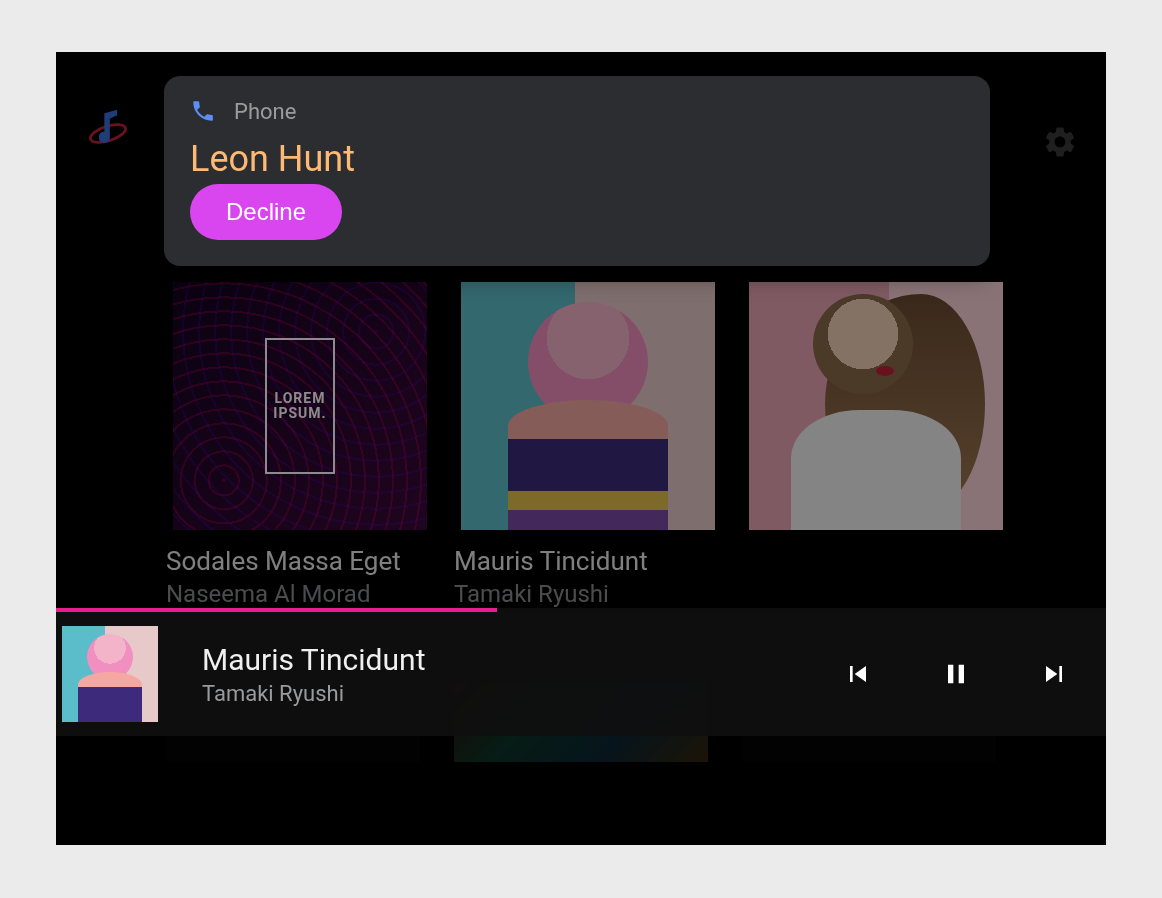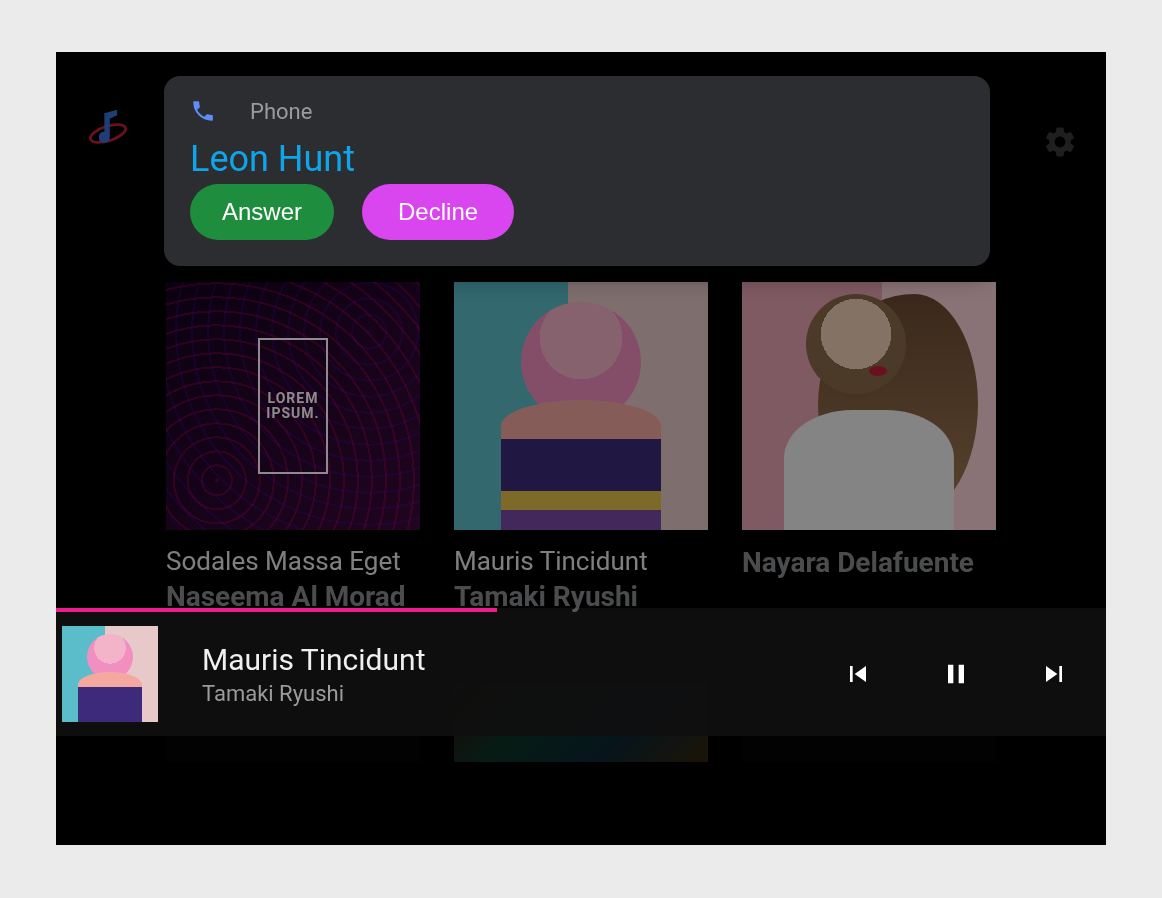--- a/index.html
+++ b/index.html
@@ -45,26 +45,26 @@
     width: 826px;
     background: #2c2d30;
     border-radius: 16px;
     padding: 22px 26px 26px 26px;
     color: #fff;
     box-shadow: 0 8px 24px rgba(0,0,0,0.5);
   }
   .hun-top {
     display: flex;
     align-items: center;
-    gap: 34px;
+    gap: 18px;
     margin-bottom: 14px;
   }
   .hun-icon { width: 26px; height: 26px; color: #5d8df6; }
   .hun-app { font-size: 22px; color: #9a9b9d; }
-  .hun-caller { font-size: 36px; font-weight: 400; color: #0ea5e9; margin-bottom: 4px; }
+  .hun-caller { font-size: 36px; font-weight: 400; color: #fdba74; margin-bottom: 4px; }
   .hun-status { font-size: 24px; color: #9a9b9d; margin-bottom: 22px; }
   .hun-actions { display: flex; gap: 28px; }
   .btn {
     border: none;
     border-radius: 28px;
     height: 56px;
     padding: 0 32px;
     font-size: 24px;
     font-weight: 500;
     color: #fff;
@@ -83,23 +83,24 @@
     gap: 34px;
   }
   .card { width: 254px; cursor: pointer; }
   .art {
     width: 254px;
     height: 248px;
     background: #222;
     margin-bottom: 16px;
     position: relative;
     overflow: hidden;
+    margin-left: 7px;
   }
   .card-title { font-size: 26px; color: #e8e8e8; margin-bottom: 4px; white-space: nowrap; overflow: hidden; text-overflow: ellipsis; }
-  .card-sub { font-size: 28px; color: #898a8c; white-space: nowrap; overflow: hidden; text-overflow: ellipsis; font-weight: bold; }
+  .card-sub { font-size: 24px; color: #898a8c; white-space: nowrap; overflow: hidden; text-overflow: ellipsis; }
 
   
   .art1 { background: linear-gradient(135deg,#140420 0%,#3a0a3a 100%); }
   .art1::before {
     content:"";
     position:absolute; inset:0;
     background:
       repeating-radial-gradient(circle at 20% 80%, rgba(255,0,100,0.25) 0 2px, transparent 2px 14px),
       repeating-radial-gradient(circle at 80% 20%, rgba(100,0,255,0.2) 0 2px, transparent 2px 16px);
   }
@@ -277,21 +278,20 @@
       <div class="card-title">Mauris Tincidunt</div>
       <div class="card-sub">Tamaki Ryushi</div>
     </div>
     <div class="card">
       <div class="art art3">
         <div class="hair"></div>
           <div class="torso"></div>
           <div class="fig"></div>
           <div class="lips"></div>
       </div>
-      <div class="card-sub">Nayara Delafuente</div>
     </div>
   </div>
 
   <div class="peek">
     <div class="pk1"></div>
       <div class="pk2"></div>
       <div class="pk3"></div>
   </div>
 
   <div class="dim"></div>
@@ -332,18 +332,17 @@
     <div class="hun-top">
       <span class="hun-icon">
         <svg viewBox="0 0 24 24" fill="currentColor">
             <path d="M6.6 10.8c1.4 2.8 3.8 5.1 6.6 6.6l2.2-2.2c.3-.3.7-.4 1-.2 1.2.4 2.4.6 3.7.6.6 0 1 .4 1 1V20c0 .6-.4 1-1 1C10.6 21 3 13.4 3 4c0-.6.4-1 1-1h3.5c.6 0 1 .4 1 1 0 1.3.2 2.5.6 3.7.1.3 0 .7-.2 1l-2.3 2.1z"></path>
           </svg>
       </span>
       <span class="hun-app">Phone</span>
     </div>
     <div class="hun-caller">Leon Hunt</div>
     <div class="hun-actions">
-      <button class="btn btn-answer">Answer</button>
       <button class="btn btn-decline">Decline</button>
     </div>
   </div>
 
 </div>
 
 </body></html>

